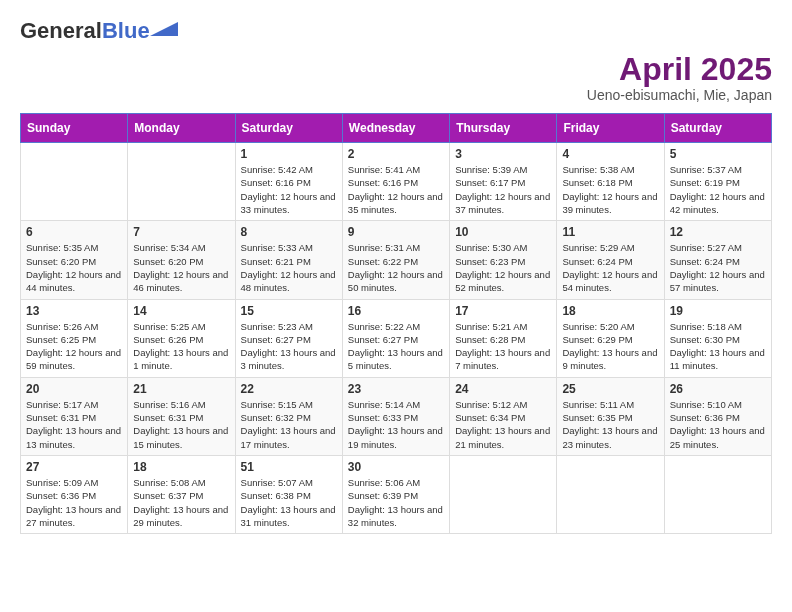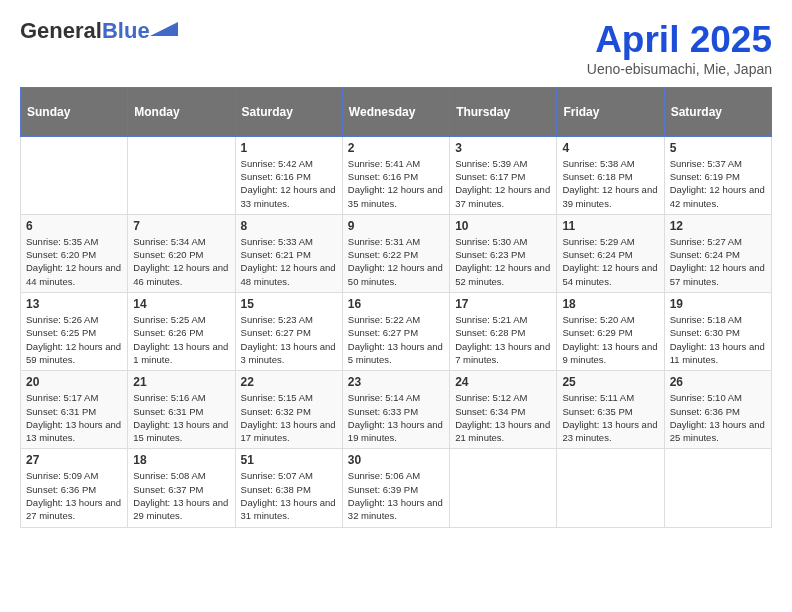--- a/index.html
+++ b/index.html
@@ -30,42 +30,43 @@
     .logo-text span.blue { color: #4169c8; }
     .logo-arrow {
       width: 28px;
       height: 14px;
       margin-top: 2px;
     }
     .title-block {
       text-align: right;
     }
     .title-block h1 {
-      font-size: 37px;
-      font-weight: bold;
-      color: #1d4ed8;
+      font-size: 32px;
+      font-weight: bold;
+      color: #701a75;
       line-height: 1.1;
+      margin-top: 32px;
     }
     .title-block h2 {
       font-size: 14px;
       font-weight: normal;
       color: #555;
       margin-left: 7px;
     }
     .calendar {
       width: 100%;
       border-collapse: collapse;
       border: 1px solid #ccc;
     }
     .calendar th {
-      background-color: #737373;
+      background-color: #a21caf;
       color: #fff;
       font-size: 12px;
       font-weight: bold;
-      padding: 17px 6px;
+      padding: 7px 6px;
       text-align: left;
       border: 1px solid #5577d0;
     }
     .calendar td {
       width: 107px;
       vertical-align: top;
       padding: 4px 5px;
       border: 1px solid #ddd;
       font-size: 10px;
       color: #333;

